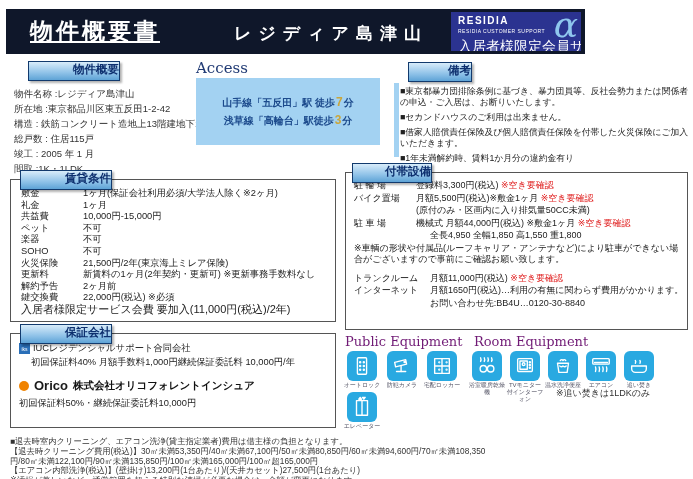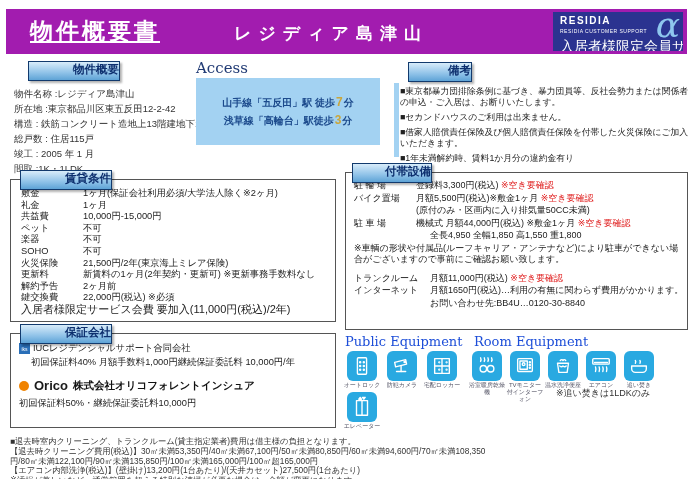--- a/index.html
+++ b/index.html
@@ -1,21 +1,21 @@
 <!DOCTYPE html>
 <html><head>
 <meta charset="utf-8">
 <style>
   * { margin:0; padding:0; box-sizing:border-box; }
   html,body { background:#fff; }
   body { font-family:"Liberation Sans","DejaVu Sans",sans-serif; }
   .page { position:relative; width:693px; height:479px; background:#fff; overflow:hidden; outline:1px solid #ddd; }
 
   
-  .header { position:absolute; left:6px; top:9px; width:681px; height:45px; background:#a21caf; }
+  .header { position:absolute; left:6px; top:9px; width:579px; height:45px; background:#0f172a; }
   .doc-title { position:absolute; left:24px; top:7px; font-size:23px; font-weight:bold; color:#fff; text-decoration:underline; letter-spacing:3px; }
   .prop-name { position:absolute; left:228px; top:13px; font-size:17px; font-weight:bold; color:#fff; letter-spacing:7px; }
   .logo-box { position:absolute; right:4px; top:3px; width:130px; height:39px; background:#2b3390; color:#fff; overflow:hidden;text-align:right; }
   .logo-brand { position:absolute; left:7px; top:3px; font-size:10px; font-weight:bold; letter-spacing:1.5px; }
   .logo-support { position:absolute; left:7px; top:16px; font-size:5px; letter-spacing:0.5px; white-space:nowrap; }
   .logo-tagline { position:absolute; left:7px; top:26px; font-size:14px; white-space:nowrap; }
   .logo-alpha { position:absolute; right:3px; top:-8px; font-size:36px; font-style:italic; color:#8fc6ee; font-family:"DejaVu Serif",serif; }
 
   
   .tab { position:absolute; background:linear-gradient(180deg,#d8ecfa 0%,#8fc2e8 60%,#5ea3d6 100%);
@@ -61,21 +61,21 @@
   .fac { position:absolute; left:8px; top:6px; right:3px; font-size:9px; line-height:12.5px; color:#222; }
   .frow { display:flex; }
   .flbl { width:62px; flex-shrink:0; }
   .flbl2 { width:76px; flex-shrink:0; }
   .fval { flex:1; white-space:nowrap; }
   .fnote { color:#e02020; }
   .car-note { line-height:11.5px; margin-top:1px; }
   .fac-extra { margin-top:6px; }
 
   
-  .equip-title { position:absolute; font-family:"DejaVu Serif","Liberation Serif",serif; font-size:13px; color:#1d4ed8; white-space:nowrap; }
+  .equip-title { position:absolute; font-family:"DejaVu Serif","Liberation Serif",serif; font-size:13px; color:#701a75; white-space:nowrap; }
   #pub-title { left:345px; top:334px; }
   #room-title { left:474px; top:334px; }
   .icon-cell { position:absolute; width:38px; text-align:center; }
   .icon-sq { width:30px; height:30px; background:#29a9e1; border-radius:6px; margin:0 auto; display:flex; align-items:center; justify-content:center; }
   .icon-sq svg { stroke:#fff; fill:none; stroke-width:1.5; stroke-linecap:round; stroke-linejoin:round; }
   .icon-lbl { font-size:6px; color:#556; line-height:6.8px; margin-top:1px; }
   .equip-note { position:absolute; left:556px; top:387px; font-size:9px; color:#333; }
 
   
   .footnotes { position:absolute; left:10px; top:437px; width:678px; font-size:8.3px; line-height:9.8px; color:#333; white-space:nowrap; }
@@ -92,21 +92,21 @@
       <div class="logo-brand">RESIDIA</div>
       <div class="logo-support">RESIDIA CUSTOMER SUPPORT</div>
       <div class="logo-tagline">入居者様限定会員サービス</div>
       <div class="logo-alpha">α</div>
     </div>
   </div>
 
   <div class="tab" style="left:28px;top:61px;width:92px;">物件概要</div>
   <div class="overview-lines">
     <div>物件名称 :レジディア島津山</div>
-    <div>所在地 :東京都品川区東五反田12-2-42</div>
+    <div>所在地 :東京都品川区東五反田1-2-42</div>
     <div>構造 : 鉄筋コンクリート造地上13階建地下1階</div>
     <div>総戸数 : 住居115戸</div>
     <div>竣工 : 2005 年 1 月</div>
     <div>間取 :1K・1LDK</div>
   </div>
 
   <div class="access-title">Access</div>
   <div class="access-box">
     <div class="access-line"><span>山手線「五反田」駅 徒歩</span><span class="access-num">7</span><span>分</span></div>
     <div class="access-line"><span>浅草線「高輪台」駅徒歩</span><span class="access-num">3</span><span>分</span></div>
@@ -326,20 +326,20 @@
       <svg width="22" height="22" viewBox="0 0 24 24">
           <path d="M4 12 H20 V15 a4 4 0 0 1 -4 4 H8 a4 4 0 0 1 -4 -4 Z"></path>
           <path d="M8 9 q1 -1.5 0 -3 M13 9 q1 -1.5 0 -3"></path>
         </svg>
     </div>
     <div class="icon-lbl">追い焚き</div>
   </div>
   <div class="equip-note">※追い焚きは1LDKのみ</div>
 
   <div class="footnotes">
-    <div>■退去時室内クリーニング、トランクルーム(貸主指定業者)費用は借主様の負担となります。</div>
+    <div>■退去時室内クリーニング、エアコン洗浄(貸主指定業者)費用は借主様の負担となります。</div>
     <div>【退去時クリーニング費用(税込)】30㎡未満53,350円/40㎡未満67,100円/50㎡未満80,850円/60㎡未満94,600円/70㎡未満108,350</div>
     <div>円/80㎡未満122,100円/90㎡未満135,850円/100㎡未満165,000円/100㎡超165,000円</div>
     <div>【エアコン内部洗浄(税込)】(壁掛け)13,200円(1台あたり)/(天井カセット)27,500円(1台あたり)</div>
     <div>※汚損が著しいなど、通常範囲を超える特別な清掃が必要な場合は、金額が変更になります。</div>
   </div>
 
 </div>
 
 </body></html>

